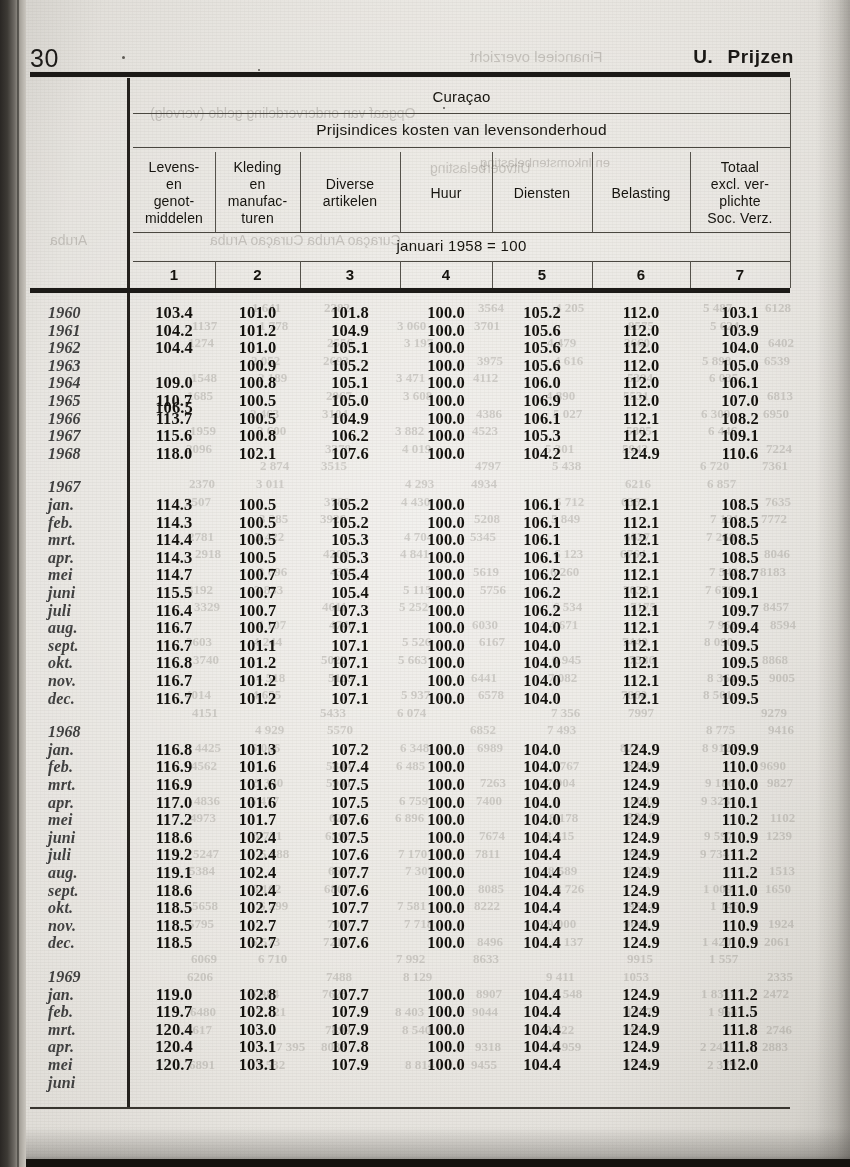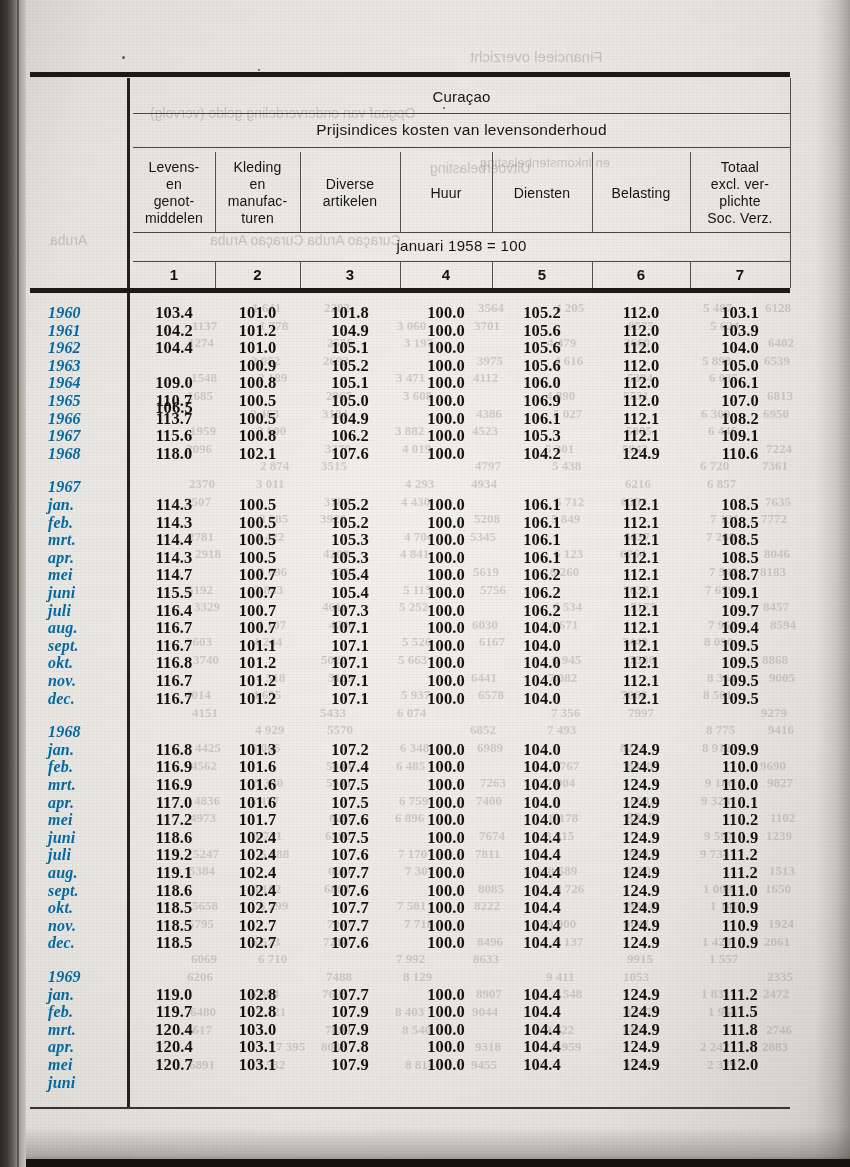--- a/index.html
+++ b/index.html
@@ -182,21 +182,21 @@
     font-weight: bold;
   }
 
   
   .rowlabel {
     position: absolute;
     font-family: "Liberation Serif", serif;
     font-style: italic;
     font-weight: bold;
     font-size: 16px;
-    color: #0369a1;
+    color: #404040;
     letter-spacing: .2px;
   }
   .cellval {
     position: absolute;
     font-family: "Liberation Serif", serif;
     font-weight: bold;
     font-size: 16.5px;
     color: #14120e;
     text-align: center;
     letter-spacing: .1px;
@@ -477,20 +477,26 @@
       <div class="bleed-num" style="left: 189px; top: 1056.8px; font-size: 13px;">6891</div>
       <div class="bleed-num" style="left: 256px; top: 1056.8px; font-size: 13px;">7 532</div>
       <div class="bleed-num" style="left: 405px; top: 1056.8px; font-size: 13px;">8 814</div>
       <div class="bleed-num" style="left: 471px; top: 1056.8px; font-size: 13px;">9455</div>
       <div class="bleed-num" style="left: 625px; top: 1056.8px; font-size: 13px;">1738</div>
       <div class="bleed-num" style="left: 707px; top: 1056.8px; font-size: 13px;">2 379</div>
     </div>
 
   <div class="content">
 
+    <div class="runhead">
+      <div class="folio">30</div>
+      <div class="runhead-right">
+        <span>U.</span><span class="sep"></span><span>Prijzen</span>
+      </div>
+    </div>
     <div class="speck" style="left:122px; top:56px; width:3px; height:3px;"></div>
     <div class="speck" style="left:258px; top:69px; width:2px; height:2px;"></div>
     <div class="speck" style="left:443px; top:107px; width:2px; height:2px;"></div>
 
     <div class="rule rule-thick" style="left:30px; top:72px; width:760px;"></div>
 
     <div class="vrule vrule-strong" style="left:127px; top:78px; height:1030px;"></div>
 
     <div class="vrule" style="left:790px; top:78px; height:210px;"></div>
 

